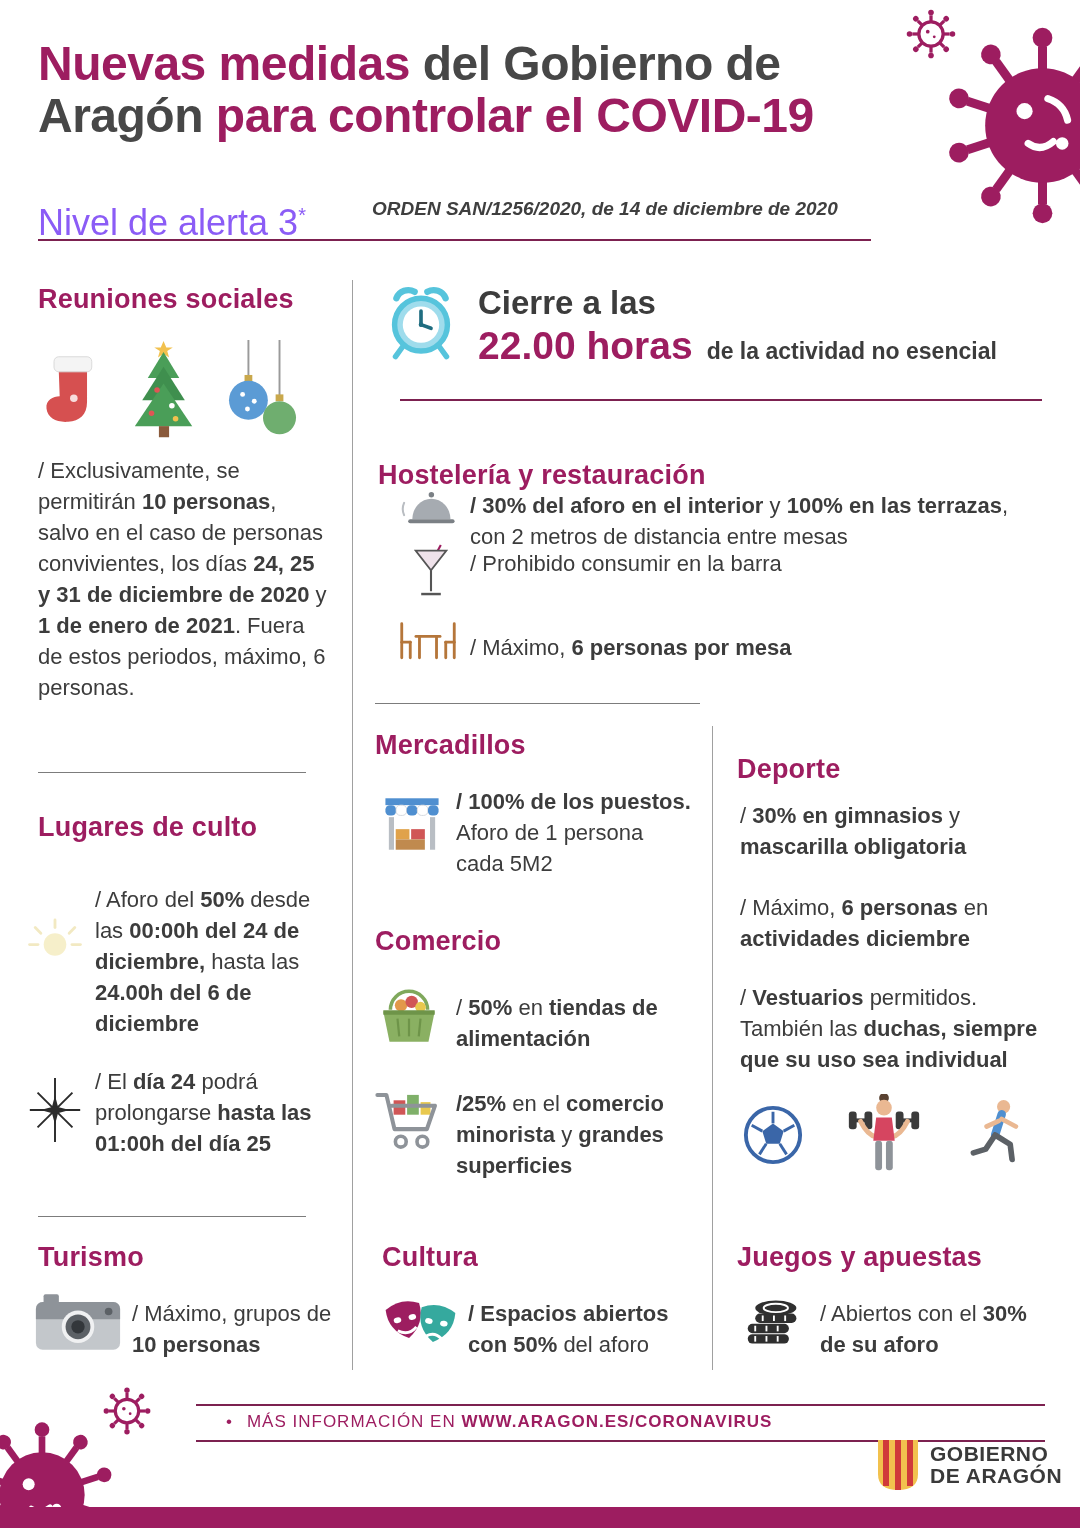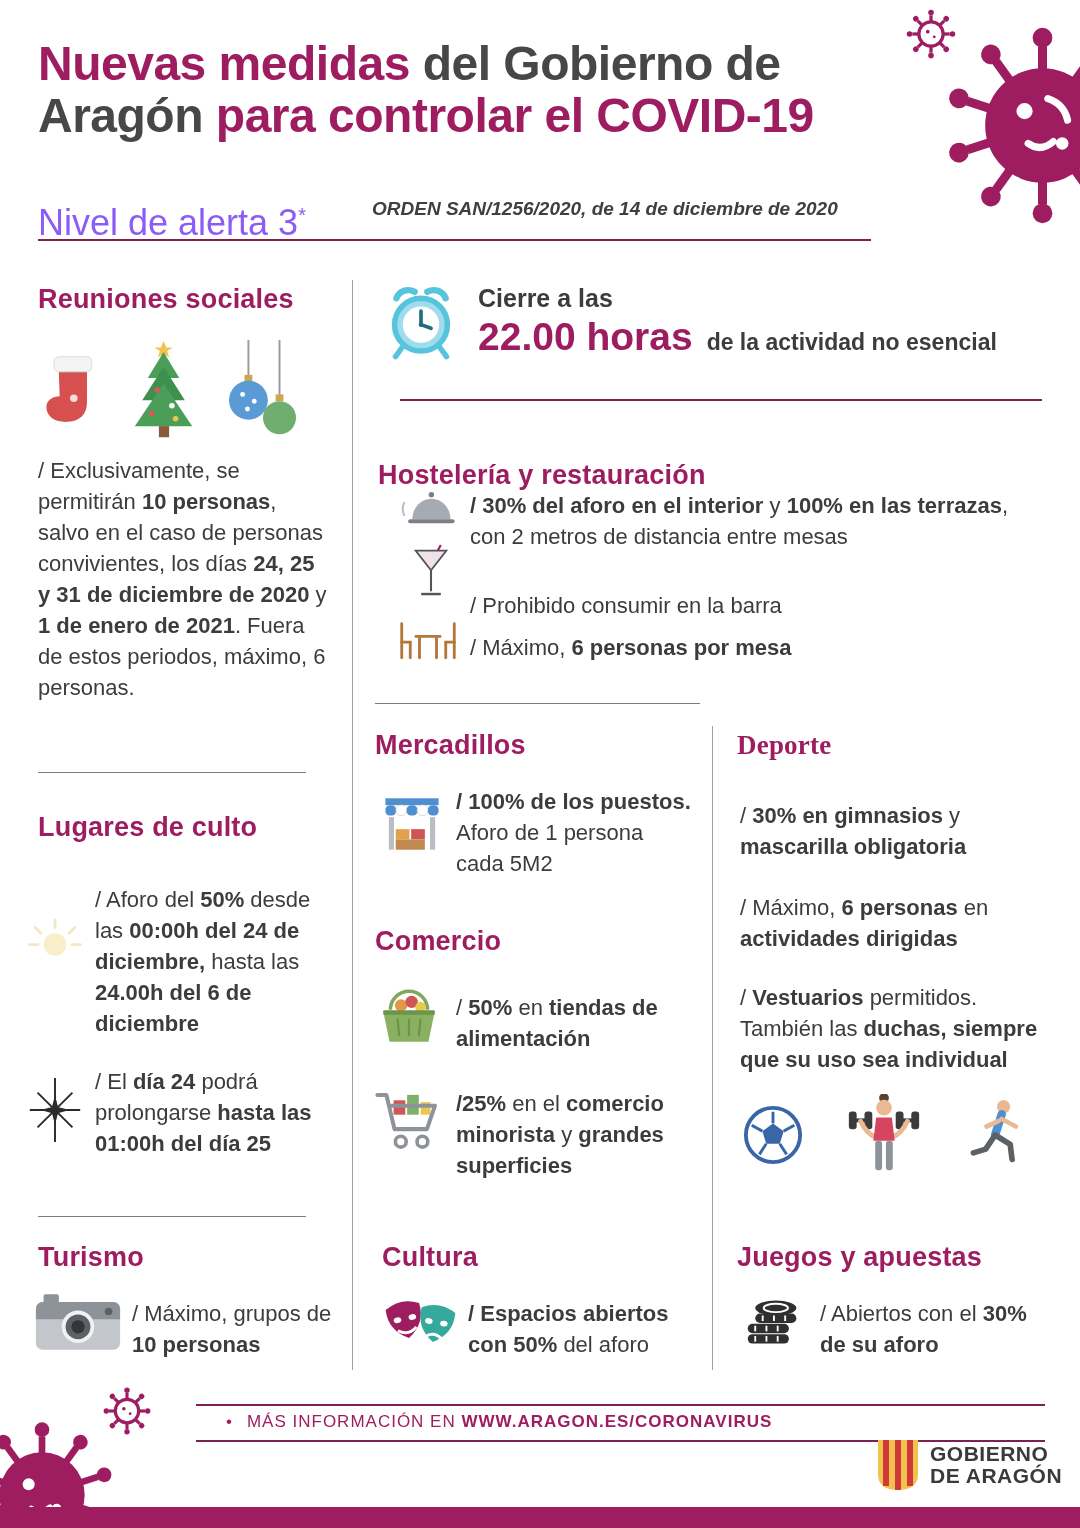--- a/index.html
+++ b/index.html
@@ -40,48 +40,48 @@
   .culto-item1 { left:95px; top:884px; width:242px; }
   .star-icon { left:24px; top:1076px; width:62px; height:68px; }
   .culto-item2 { left:95px; top:1066px; width:238px; }
   .turismo-h { left:38px; top:1242px; }
   .camera-icon { left:34px; top:1292px; width:88px; height:62px; }
   .turismo-item { left:132px; top:1298px; width:200px; }
 
   
   .clock-icon { left:380px; top:280px; width:82px; height:82px; }
   .cierre { left:478px; top:284px; }
-  .cierre-intro { font-size:25px; font-weight:bold; color:#3c3c3c; }
+  .cierre-intro { font-size:33px; font-weight:bold; color:#3c3c3c; }
   .cierre-line2 { display:flex; align-items:baseline; gap:14px; margin-top:2px; }
   .cierre-time { font-size:39px; font-weight:bold; color:#9d1d60; }
   .cierre-suffix { font-size:23px; font-weight:bold; color:#3c3c3c; }
 
   .hosteleria-h { left:378px; top:428px;margin-top:32px; }
   .host-icon1 { left:400px; top:486px; width:58px; height:46px; }
   .host-text1 { left:470px; top:490px; width:565px; }
   .host-icon2 { left:410px; top:540px; width:42px; height:64px; }
-  .host-text2 { left:470px; top:590px; width:560px; }
+  .host-text2 { left:470px; top:548px; width:560px; }
   .host-icon3 { left:396px; top:618px; width:64px; height:44px; }
   .host-text3 { left:470px; top:632px; width:560px; }
 
   
   .mercadillos-h { left:375px; top:730px; }
   .market-icon { left:382px; top:792px; width:60px; height:64px; }
   .mercadillos-item { left:456px; top:786px; width:235px; }
   .comercio-h { left:375px; top:926px; }
   .basket-icon { left:378px; top:986px; width:62px; height:60px; }
   .comercio-item1 { left:456px; top:992px; width:240px; }
   .cart-icon { left:372px; top:1086px; width:72px; height:70px; }
   .comercio-item2 { left:456px; top:1088px; width:242px; }
   .cultura-h { left:382px; top:1242px; }
   .masks-icon { left:382px; top:1294px; width:76px; height:64px; }
   .cultura-item { left:468px; top:1298px; width:238px; }
 
   
-  .deporte-h { left:737px; top:730px;font-family:Liberation Serif, serif; }
+  .deporte-h { left:737px; top:754px; }
   .deporte-item1 { left:740px; top:800px; width:295px; }
   .deporte-item2 { left:740px; top:892px; width:295px; }
   .deporte-item3 { left:740px; top:982px; width:305px; }
   .sport-icons { left:742px; top:1094px; display:flex; align-items:center; gap:42px; }
   .ball-icon { width:62px; height:62px; }
   .dumbbell-icon { width:76px; height:82px; }
   .runner-icon { width:66px; height:78px; }
   .juegos-h { left:737px; top:1242px; }
   .chips-icon { left:744px; top:1292px; width:58px; height:60px; }
   .juegos-item { left:820px; top:1298px; width:228px; }
@@ -356,21 +356,21 @@
       <ellipse cx="48" cy="29" rx="4" ry="3" fill="#fff"></ellipse>
         <ellipse cx="64" cy="29" rx="4" ry="3" fill="#fff"></ellipse>
       <path d="M48,45 q8,-6 16,0" stroke="#fff" stroke-width="3" fill="none"></path>
     </g>
   </svg>
   <p class="abs body-text cultura-item"><span class="b">/ Espacios abiertos con 50%</span><span> del aforo</span></p>
 
   <h2 class="abs sec deporte-h">Deporte</h2>
 
   <p class="abs body-text deporte-item1"><span>/ </span><span class="b">30% en gimnasios</span><span> y </span><span class="b">mascarilla obligatoria</span></p>
-  <p class="abs body-text deporte-item2"><span>/ Máximo, </span><span class="b">6 personas</span><span> en </span><span class="b">actividades dirigidas</span></p>
+  <p class="abs body-text deporte-item2"><span>/ Máximo, </span><span class="b">6 personas</span><span> en </span><span class="b">actividades diciembre</span></p>
   <p class="abs body-text deporte-item3"><span>/ </span><span class="b">Vestuarios</span><span> permitidos. También las </span><span class="b">duchas, siempre que su uso sea individual</span></p>
 
   <div class="abs sport-icons">
     <svg class="ball-icon" viewBox="0 0 64 64">
       <circle cx="32" cy="32" r="28" fill="#fff" stroke="#3a66a8" stroke-width="4"></circle>
       <polygon points="32,20 43,28 39,41 25,41 21,28" fill="#3a66a8"></polygon>
       <g stroke="#3a66a8" stroke-width="3">
         <line x1="32" y1="20" x2="32" y2="8"></line>
           <line x1="43" y1="28" x2="54" y2="22"></line>
           <line x1="21" y1="28" x2="10" y2="22"></line>

